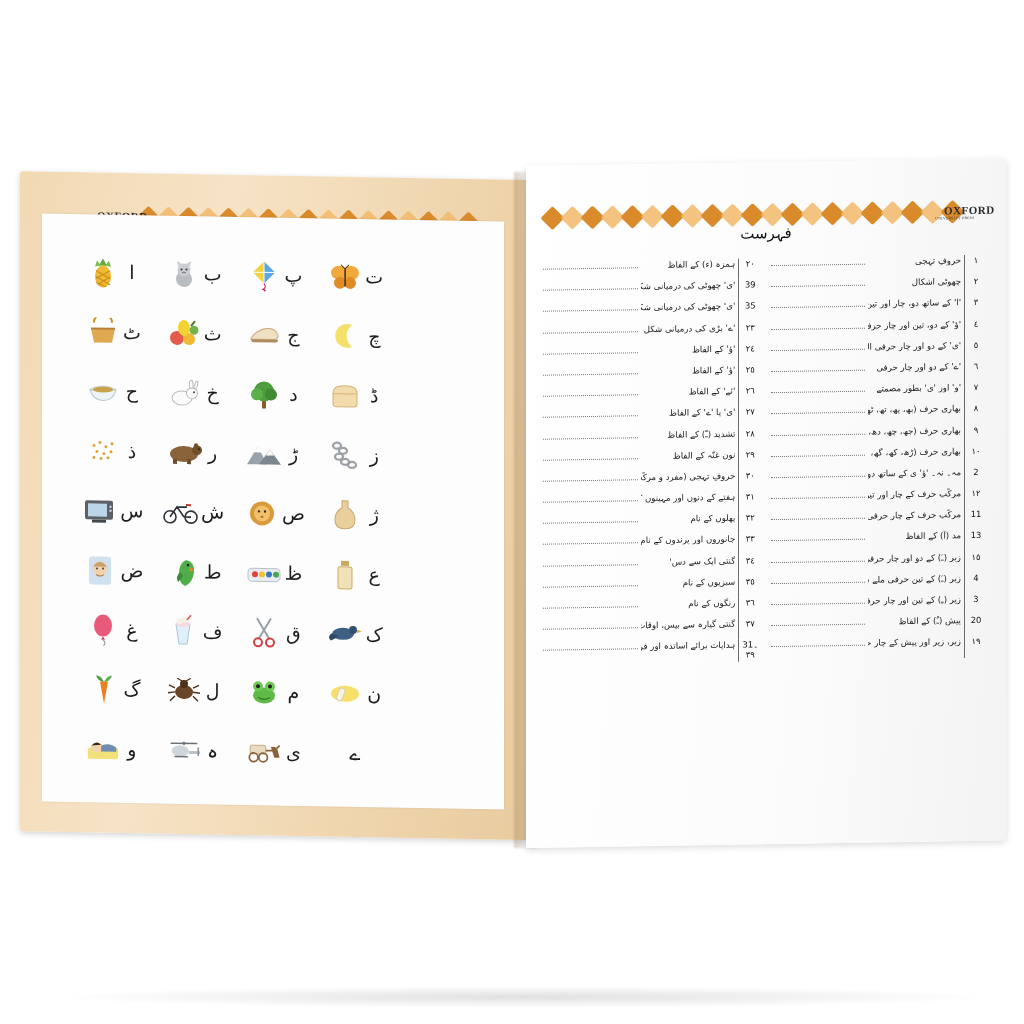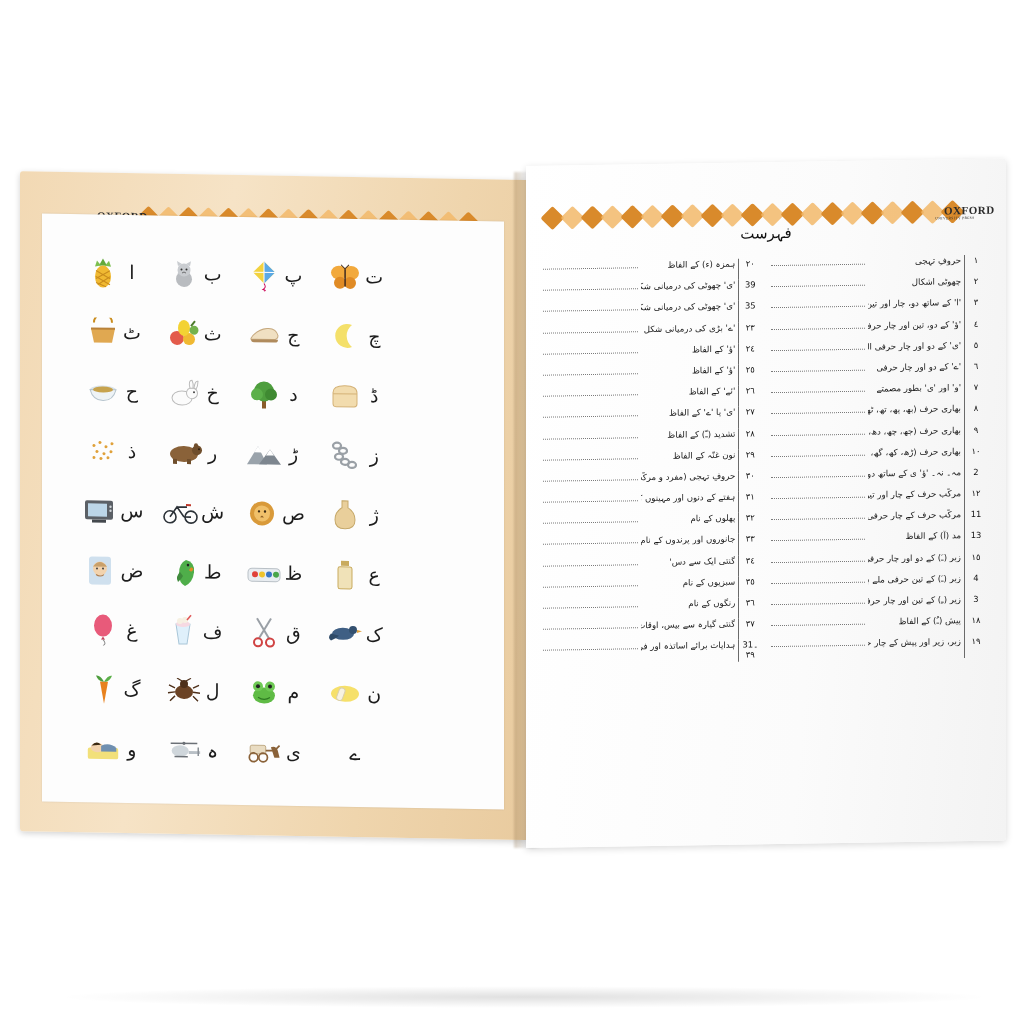--- a/index.html
+++ b/index.html
@@ -705,21 +705,21 @@
               <span class="ttext">زبر (ـَ) کے تین حرفی ملے ہوئے الفاظ</span>
               <span class="tdots"></span>
             </div>
             <div class="trow">
               <span class="tnum">3</span>
               <span class="tsep"></span>
               <span class="ttext">زیر (ـِ) کے تین اور چار حرفی الفاظ</span>
               <span class="tdots"></span>
             </div>
             <div class="trow">
-              <span class="tnum">١٨</span>
+              <span class="tnum">20</span>
               <span class="tsep"></span>
               <span class="ttext">پیش (ـُ) کے الفاظ</span>
               <span class="tdots"></span>
             </div>
             <div class="trow">
               <span class="tnum">١٩</span>
               <span class="tsep"></span>
               <span class="ttext">زبر، زیر اور پیش کے چار حرفی الفاظ</span>
               <span class="tdots"></span>
             </div>

